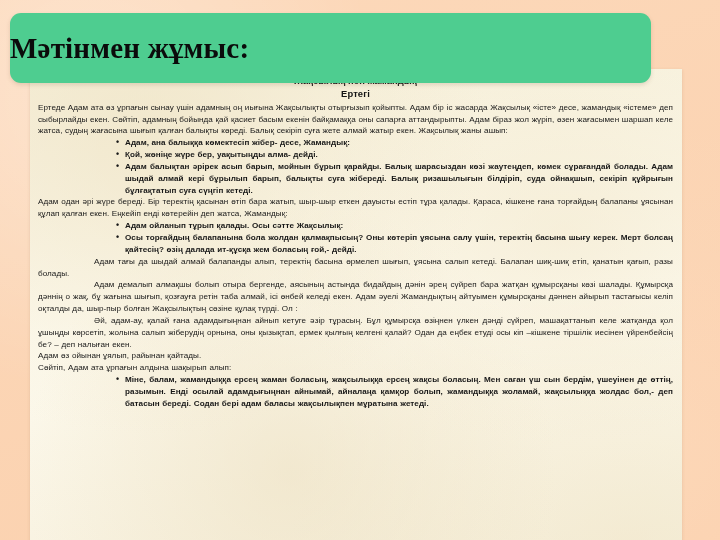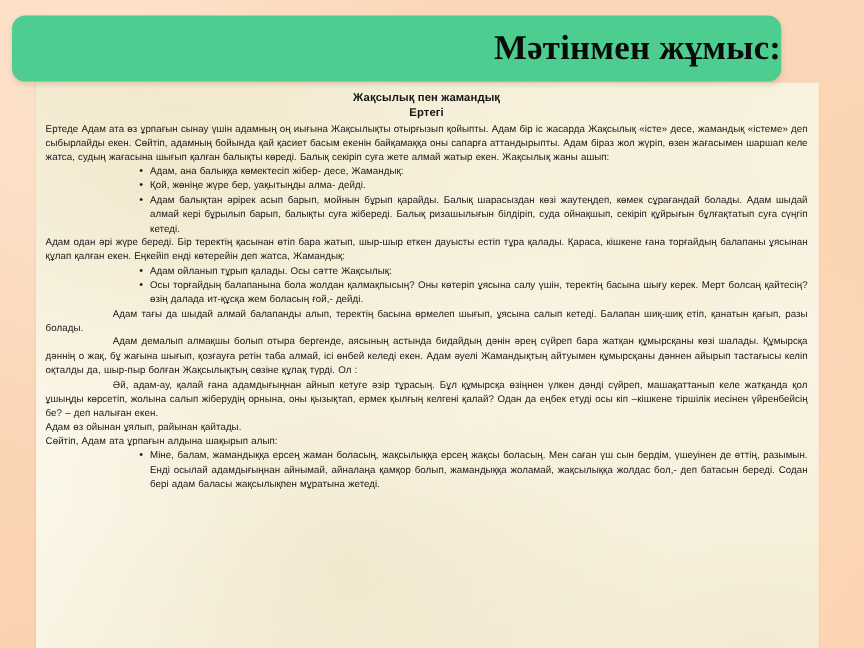--- a/index.html
+++ b/index.html
@@ -32,27 +32,27 @@
       linear-gradient(160deg, rgba(255,235,215,.30) 0%, rgba(250,200,165,.12) 100%);
     pointer-events: none;
   }
 
   
   .title-banner {
     position: absolute;
     left: 10px;
     top: 13px;
     width: 641px;
-    height: 55px;
+    height: 70px;
     background: #4ecd90;
     border-radius: 11px;
     box-shadow: 0 2px 4px rgba(120, 90, 60, .18);
     display: flex;
     align-items: center;
-    justify-content: flex-end;
+    justify-content: flex-start;
     z-index: 3;
   }
   .title-text {
     font-family: "Liberation Serif", "DejaVu Serif", serif;
     font-weight: bold;
     font-size: 29px;
     line-height: 1;
     color: #0b0b0b;
     letter-spacing: .2px;
     white-space: nowrap;
@@ -110,20 +110,21 @@
     word-spacing: .3px;
   }
   .para.indent {
     text-indent: 56px;
   }
 
   ul.bullets {
     list-style: none;
     margin: 0;
     padding: 0 0 0 82px;
+    font-weight: bold;
   }
   ul.bullets li {
     position: relative;
     font-size: 8.1px;
     color: #171717;
     line-height: 1.465;
     text-align: justify;
     padding-left: 5px;
     letter-spacing: .05px;
     word-spacing: .3px;

